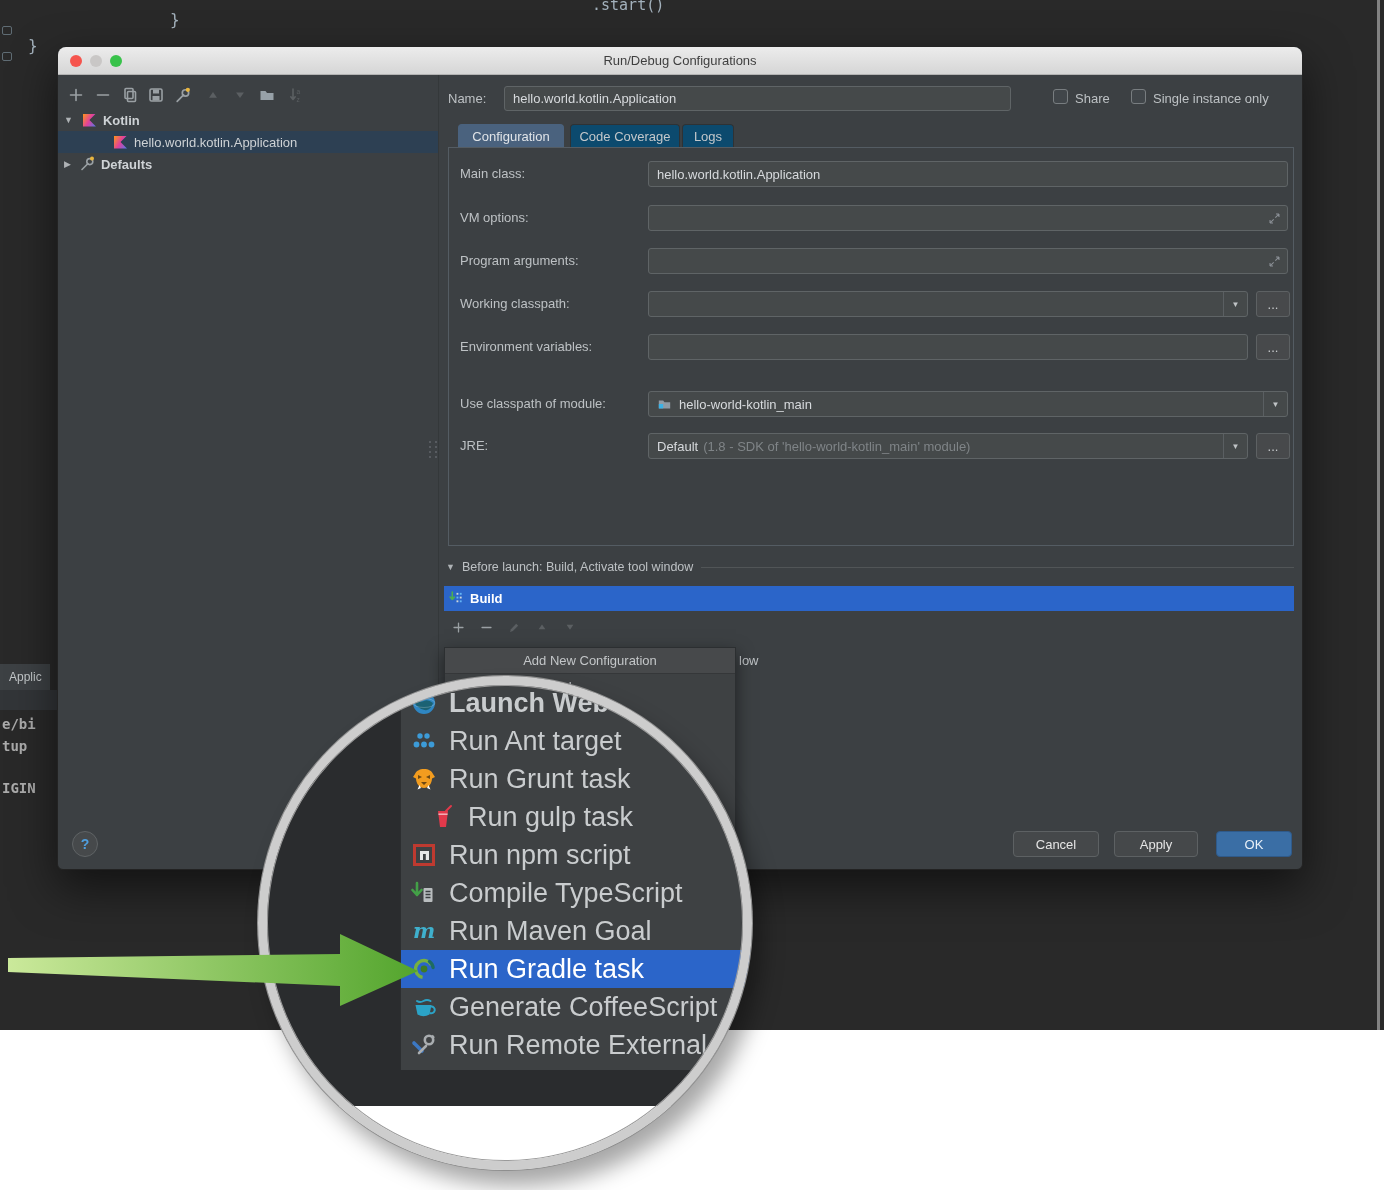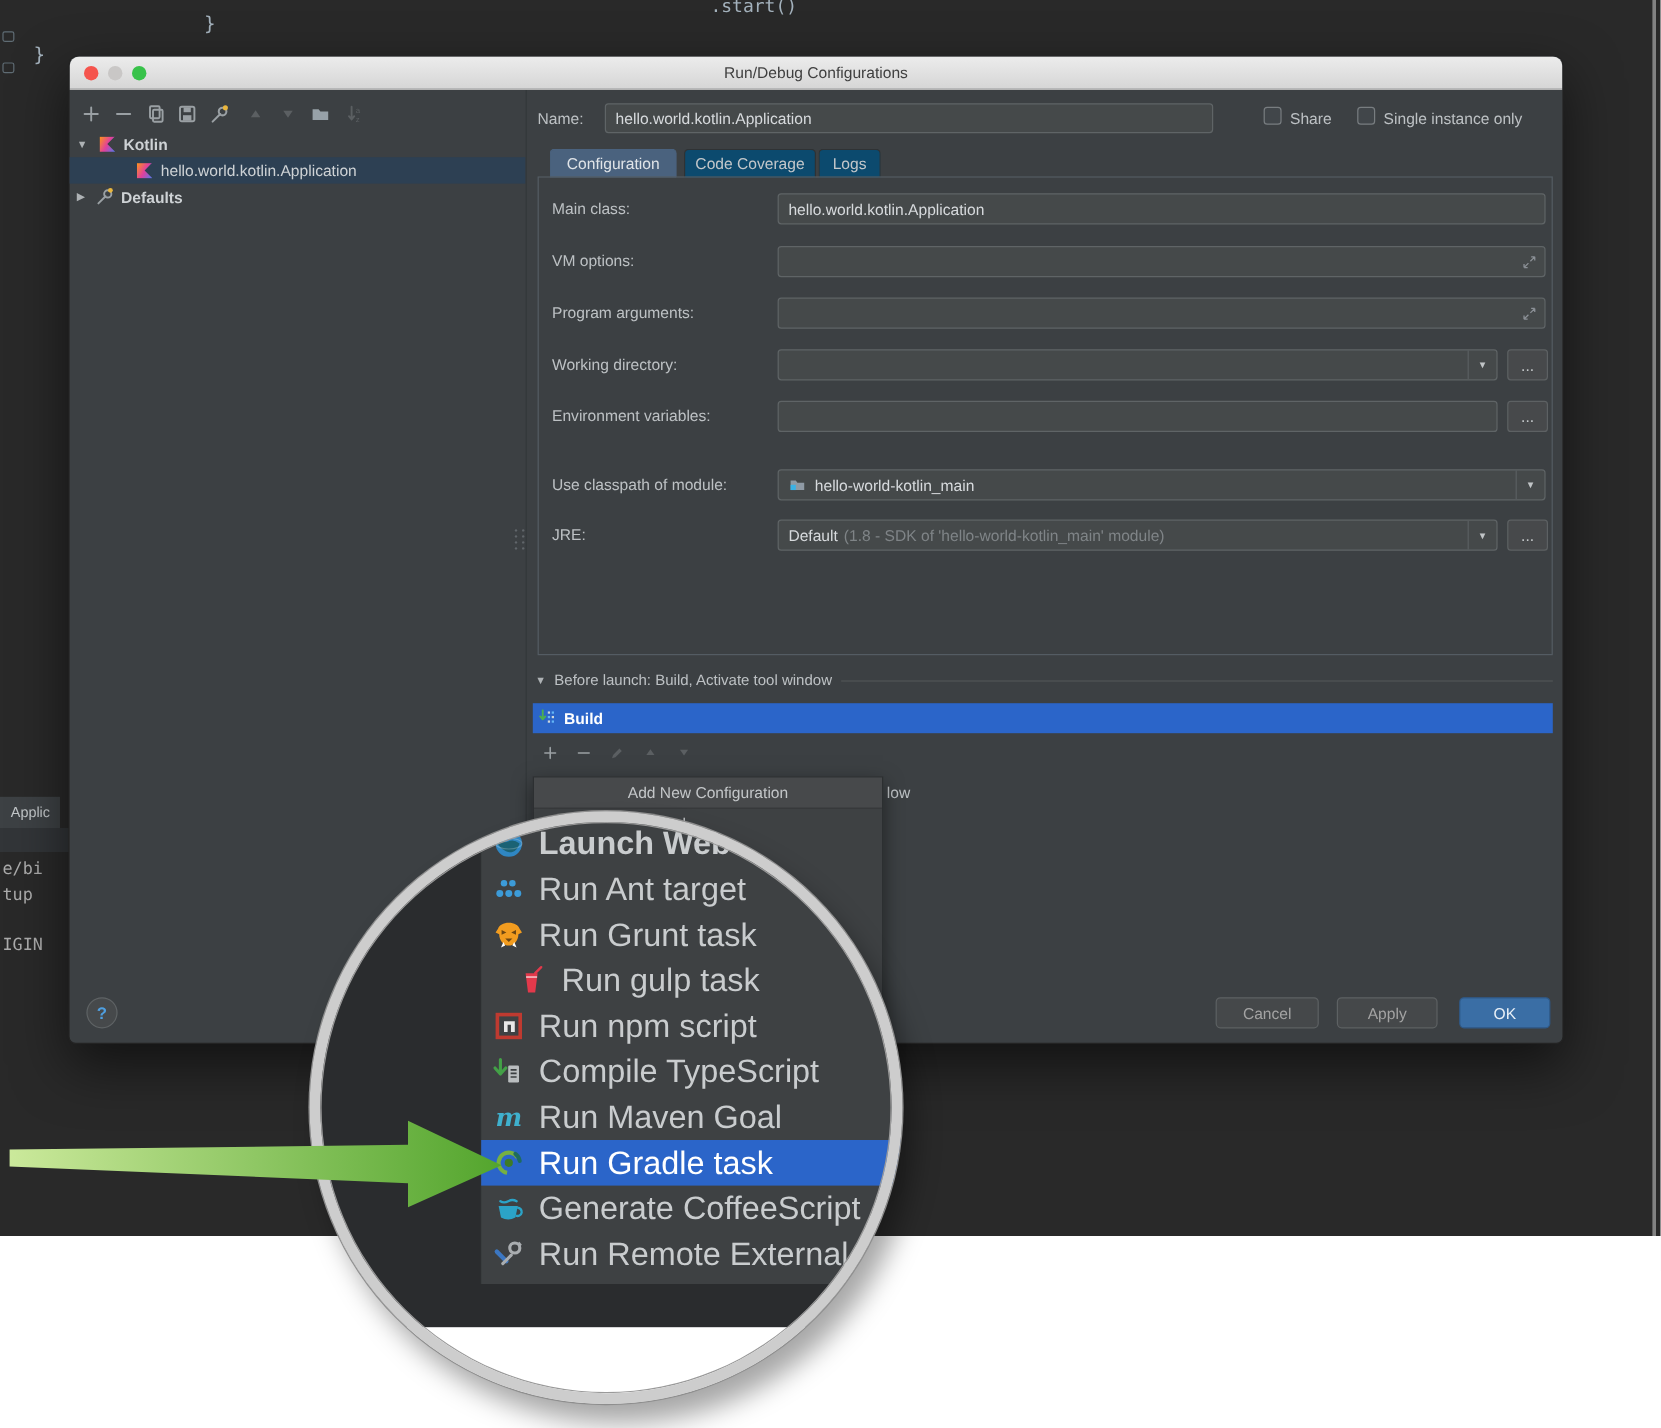--- a/index.html
+++ b/index.html
@@ -9,21 +9,21 @@
   .abs { position:absolute; }
 
   
   .dark-bg { left:0; top:0; width:1384px; height:1030px; background:#292929; }
   .mono { font-family:"DejaVu Sans Mono", monospace; color:#a3b1bc; }
   .code-frag { font-size:15px; }
   .fold-box { width:10px; height:9px; border:1px solid #5f6c74; border-radius:2px; }
   .tool-tab { left:0; top:664px; width:50px; height:26px; background:#3d4144; color:#c3c7c9;
               font-size:12px; line-height:26px; padding-left:9px; }
   .tool-band { left:0; top:690px; width:150px; height:20px; background:#323538; }
-  .console-line { font-size:14px; color:#ababab; }
+  .console-line { font-size:14px; color:#ababab;font-weight:bold; }
   .right-strip { left:1377px; top:0; width:3px; height:1030px; background:#828282; }
 
   
   .dialog { left:57px; top:46px; width:1246px; height:824px; background:#3c4043;
             border:1px solid #232323; border-radius:8px 8px 6px 6px;
             box-shadow:0 18px 45px rgba(0,0,0,.55); }
   .titlebar { left:0; top:0; width:100%; height:28px; border-radius:8px 8px 0 0;
               background:linear-gradient(#ececec,#d6d6d6); border-bottom:1px solid #b3b3b3; }
   .title-text { width:100%; text-align:center; line-height:27px; font-size:13px; color:#3f3f3f; }
   .light { width:12px; height:12px; border-radius:50%; top:8px; }
@@ -87,21 +87,21 @@
               align-items:center; gap:12px; padding-left:10px; font-size:27px; color:#c9ccce; }
   .mag-item.sel { background:#2b65c9; color:#ffffff; }
   .mag-ring { left:258px; top:676px; width:494px; height:494px; border-radius:50%;
               border:9px solid #cdcdcd; z-index:22;
               box-shadow:0 0 0 1px #8e8e8e, inset 0 0 0 1px #9a9a9a, 10px 16px 22px rgba(0,0,0,.35);
               background:transparent; pointer-events:none; }
   .arrow-svg { left:0; top:920px; z-index:30; }
 
   
   .btn { height:26px; border-radius:4px; font-size:13px; display:flex; align-items:center;
-         justify-content:center; background:#45484a; border:1px solid #5d6163; color:#a3a3a3; }
+         justify-content:center; background:#45484a; border:1px solid #5d6163; color:#e5e5e5; }
   .btn.primary { background:#3a6ea5; border-color:#2f5a8a; color:#eaf1f8; }
   .help-circle { width:26px; height:26px; border-radius:50%; background:#46494b;
                  border:1px solid #5f6365; color:#4f9fe0; font-size:14px; font-weight:bold;
                  display:flex; align-items:center; justify-content:center; }
   .splitter-dots { display:grid; grid-template-columns:3px 3px; grid-gap:3px; }
   .splitter-dots i { width:2px; height:2px; background:#60656a; border-radius:50%; }
 </style>
 </head>
 <body>
 
@@ -238,21 +238,21 @@
         </svg>
       </div>
 
     <div class="abs lbl" style="left:402px; top:206px;">Program arguments:</div>
     <div class="abs input" style="left:590px; top:201px; width:640px; height:26px;">
       <svg class="abs" style="right:6px; top:6px;" width="13" height="13" viewBox="0 0 16 16">
           <path d="M13.5 2.5 9 7M13.5 2.5v3.7M13.5 2.5H9.8M2.5 13.5 7 9M2.5 13.5V9.8M2.5 13.5h3.7" stroke="#8b9096" stroke-width="1.3" fill="none"></path>
         </svg>
       </div>
 
-    <div class="abs lbl" style="left:402px; top:249px;">Working directory:</div>
+    <div class="abs lbl" style="left:402px; top:249px;">Working classpath:</div>
     <div class="abs input" style="left:590px; top:244px; width:600px; height:26px;">
       <span class="combo-arrow">▼</span>
       </div>
     <div class="abs dots-btn" style="left:1198px; top:244px; width:34px; height:26px;">...</div>
 
     <div class="abs lbl" style="left:402px; top:292px;">Environment variables:</div>
     <div class="abs input" style="left:590px; top:287px; width:600px; height:26px;"></div>
     <div class="abs dots-btn" style="left:1198px; top:287px; width:34px; height:26px;">...</div>
 
     <div class="abs lbl" style="left:402px; top:349px;">Use classpath of module:</div>

